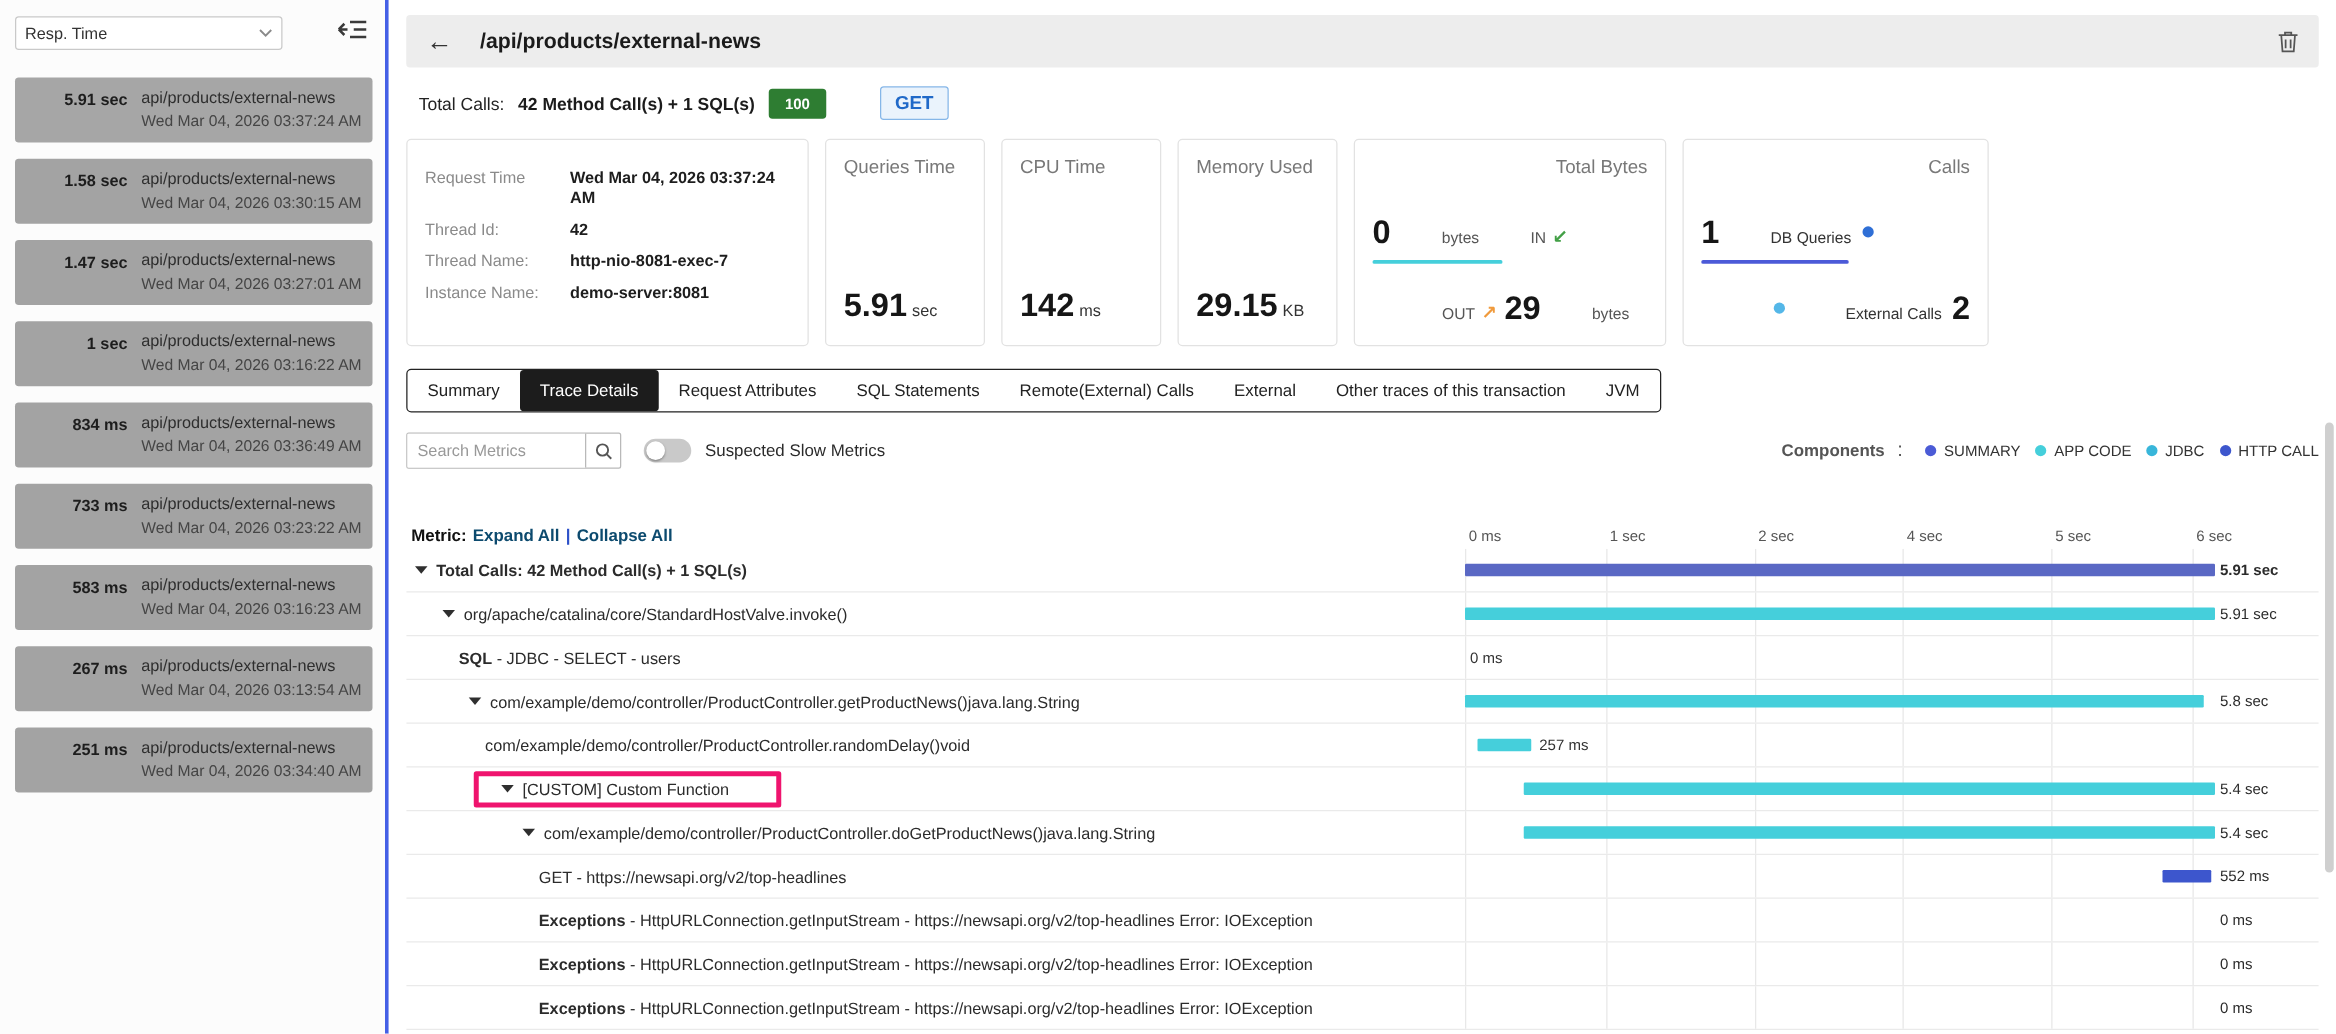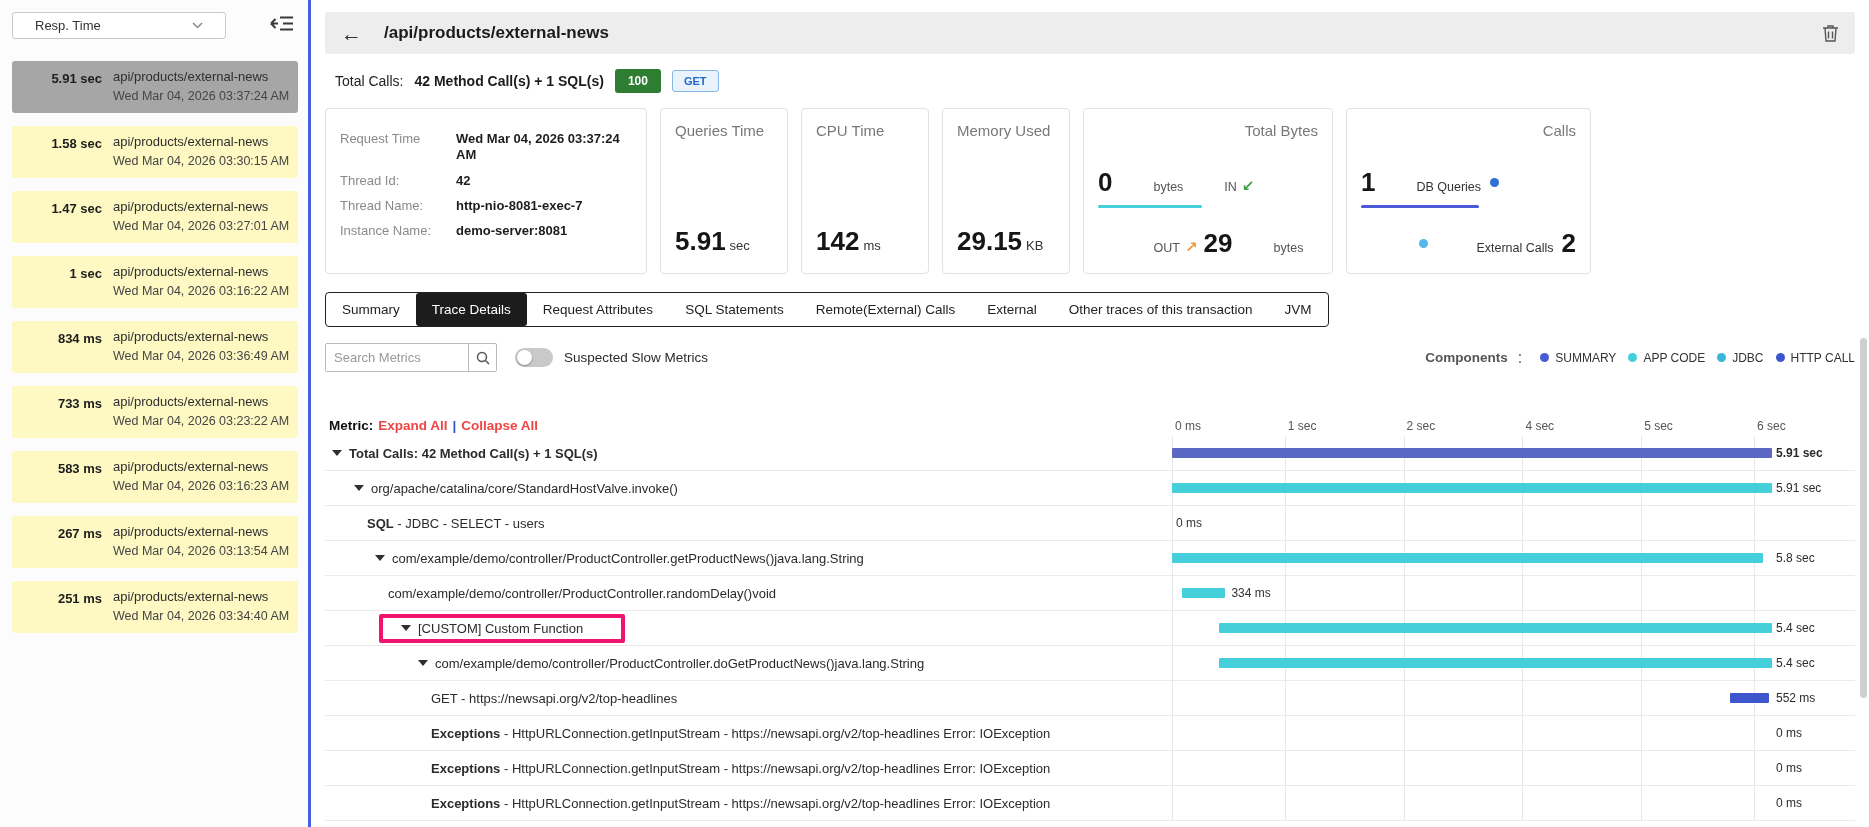--- a/index.html
+++ b/index.html
@@ -4,44 +4,44 @@
 <style>
   * { margin:0; padding:0; box-sizing:border-box; }
   html,body { width:1869px; height:827px; overflow:hidden; background:#fff;
               font-family:"Liberation Sans","DejaVu Sans",sans-serif; color:#222; }
   .app { display:flex; width:1869px; height:827px; overflow:hidden; position:relative; }
 
   
   .sidebar { width:308px; flex:none; background:#fcfcfc; padding:12px 10px 0 12px; }
   .sidebar-top { display:flex; align-items:center; justify-content:space-between; margin-bottom:22px; }
   .dropdown { width:214px; height:27px; border:1px solid #c9c9c9; border-radius:3px; background:#fff;
-              display:flex; align-items:center; justify-content:space-between; padding:0 22px; font-size:13px; color:#333; cursor:pointer; }
+              display:flex; align-items:center; justify-content:space-between; padding:0 7px; font-size:13px; color:#333; cursor:pointer; }
   .collapse-btn { cursor:pointer; padding:2px 4px; }
-  .trace-item { display:flex; background:#fef9c3; border-radius:3px; height:52px; margin-bottom:13px;
+  .trace-item { display:flex; background:#a3a3a3; border-radius:3px; height:52px; margin-bottom:13px;
                 padding:8px 8px 8px 6px; cursor:pointer; }
   .trace-item.selected { background:#a6a6a6; }
   .trace-duration { width:84px; flex:none; text-align:right; font-weight:bold; font-size:13px; color:#1d1d1d; padding-top:2px; }
   .trace-info { margin-left:11px; overflow:hidden; }
   .trace-name { font-size:13px; color:#2e2e2e; white-space:nowrap; }
   .trace-time { font-size:12.5px; color:#454545; margin-top:5px; white-space:nowrap; }
 
   .blue-divider { width:3px; flex:none; background:#4560e6; }
 
   
   .main { flex:1; display:flex; flex-direction:column; padding:12px 14px 0 14px; background:#fff; min-width:0; }
   .page-header { height:42px; flex:none; background:#ededed; border-radius:3px; display:flex; align-items:center; padding:0 16px; }
   .back { font-size:21px; color:#333; cursor:pointer; margin-right:22px; line-height:1; }
   .page-title { font-weight:bold; font-size:17px; color:#1b1b1b; }
   .trash { margin-left:auto; cursor:pointer; display:flex; align-items:center; }
 
   .calls-bar { display:flex; align-items:center; gap:11px; padding:15px 10px 11px 10px; }
   .tc-label { font-size:14px; color:#222; }
   .tc-value { font-size:14px; font-weight:bold; color:#1b1b1b; }
   .badge-200 { background:#2e7d32; color:#fff; font-size:12px; font-weight:bold; padding:5px 13px; border-radius:3px; }
-  .badge-get { background:#eaf3fc; color:#2069c8; border:1px solid #85b6e8; font-size:11px; font-weight:bold; padding:4px 11px; border-radius:3px; }
+  .badge-get { background:#eaf3fc; color:#2069c8; border:1px solid #85b6e8; font-size:15px; font-weight:bold; padding:4px 11px; border-radius:3px;margin-left:32px; }
 
   .cards-row { display:flex; gap:13px; margin:4px 0 18px 0; flex:none; }
   .card { border:1px solid #e2e2e2; border-radius:4px; background:#fff; height:166px; padding:12px 14px; }
   .info-card { width:322px; padding-top:22px; }
   .info-row { display:flex; margin-bottom:9px; line-height:1.25; }
   .info-label { width:116px; flex:none; color:#8a8a8a; font-size:13px; padding-right:8px; }
   .info-value { font-weight:bold; color:#1d1d1d; font-size:13px; }
   .metric-card { width:128px; display:flex; flex-direction:column; }
   .card-title { color:#787878; font-size:15px; line-height:1.3; }
   .card-title.right { text-align:right; }
@@ -77,21 +77,21 @@
   .legend { margin-left:auto; display:flex; align-items:center; }
   .components-label { font-weight:bold; color:#555; font-size:13.5px; }
   .legend-colon { margin:0 6px 0 10px; color:#555; }
   .legend-item { display:flex; align-items:center; margin-left:12px; }
   .legend-label { font-size:12px; color:#333; margin-left:6px; }
 
   
   .table-head { display:flex; height:24px; flex:none; align-items:flex-end; }
   .head-left { width:847px; flex:none; display:flex; align-items:flex-end; gap:5px; padding:0 0 3px 4px; font-size:13.5px; }
   .m-label { font-weight:bold; color:#111; }
-  .m-link { font-weight:bold; color:#ef4444; cursor:pointer; text-decoration:none; }
+  .m-link { font-weight:bold; color:#0c4a6e; cursor:pointer; text-decoration:none; }
   .m-sep { font-weight:bold; color:#2d51c9; }
   .head-timeline { width:600px; flex:none; position:relative; height:100%; }
   .tick-label { position:absolute; bottom:3px; font-size:12px; color:#555; white-space:nowrap; }
   .head-value { flex:1; }
 
   .rows { flex:1; overflow:hidden; }
   .trace-row { display:flex; height:35px; border-bottom:1px solid #eaeaea; }
   .row-label { width:847px; flex:none; display:flex; align-items:center; font-size:13px; color:#2b2b2b; overflow:hidden; }
   .row-text { white-space:nowrap; }
   .b { font-weight:bold; }
@@ -422,21 +422,21 @@
             <div class="row-text">com/example/demo/controller/ProductController.randomDelay()void</div>
           </div>
           <div class="row-timeline">
             <div class="gridline" style="left: 0%;"></div>
             <div class="gridline" style="left: 18.8%;"></div>
             <div class="gridline" style="left: 38.6%;"></div>
             <div class="gridline" style="left: 58.4%;"></div>
             <div class="gridline" style="left: 78.2%;"></div>
             <div class="gridline" style="left: 97%;"></div>
             <div class="bar" style="left: 1.6%; width: 7.3%; background: rgb(69, 207, 219);"></div>
-            <div class="tl-value" style="left: calc(8.9% + 6px);">334 ms</div>
+            <div class="tl-value" style="left: calc(8.9% + 6px);">257 ms</div>
           </div>
           <div class="row-value"></div>
         </div>
         <div class="trace-row">
           <div class="row-label" style="padding-left: 72px;">
             <div class="hl-box">
               <div class="caret"></div>
               <div class="row-text">[CUSTOM] Custom Function</div>
             </div>
           </div>

